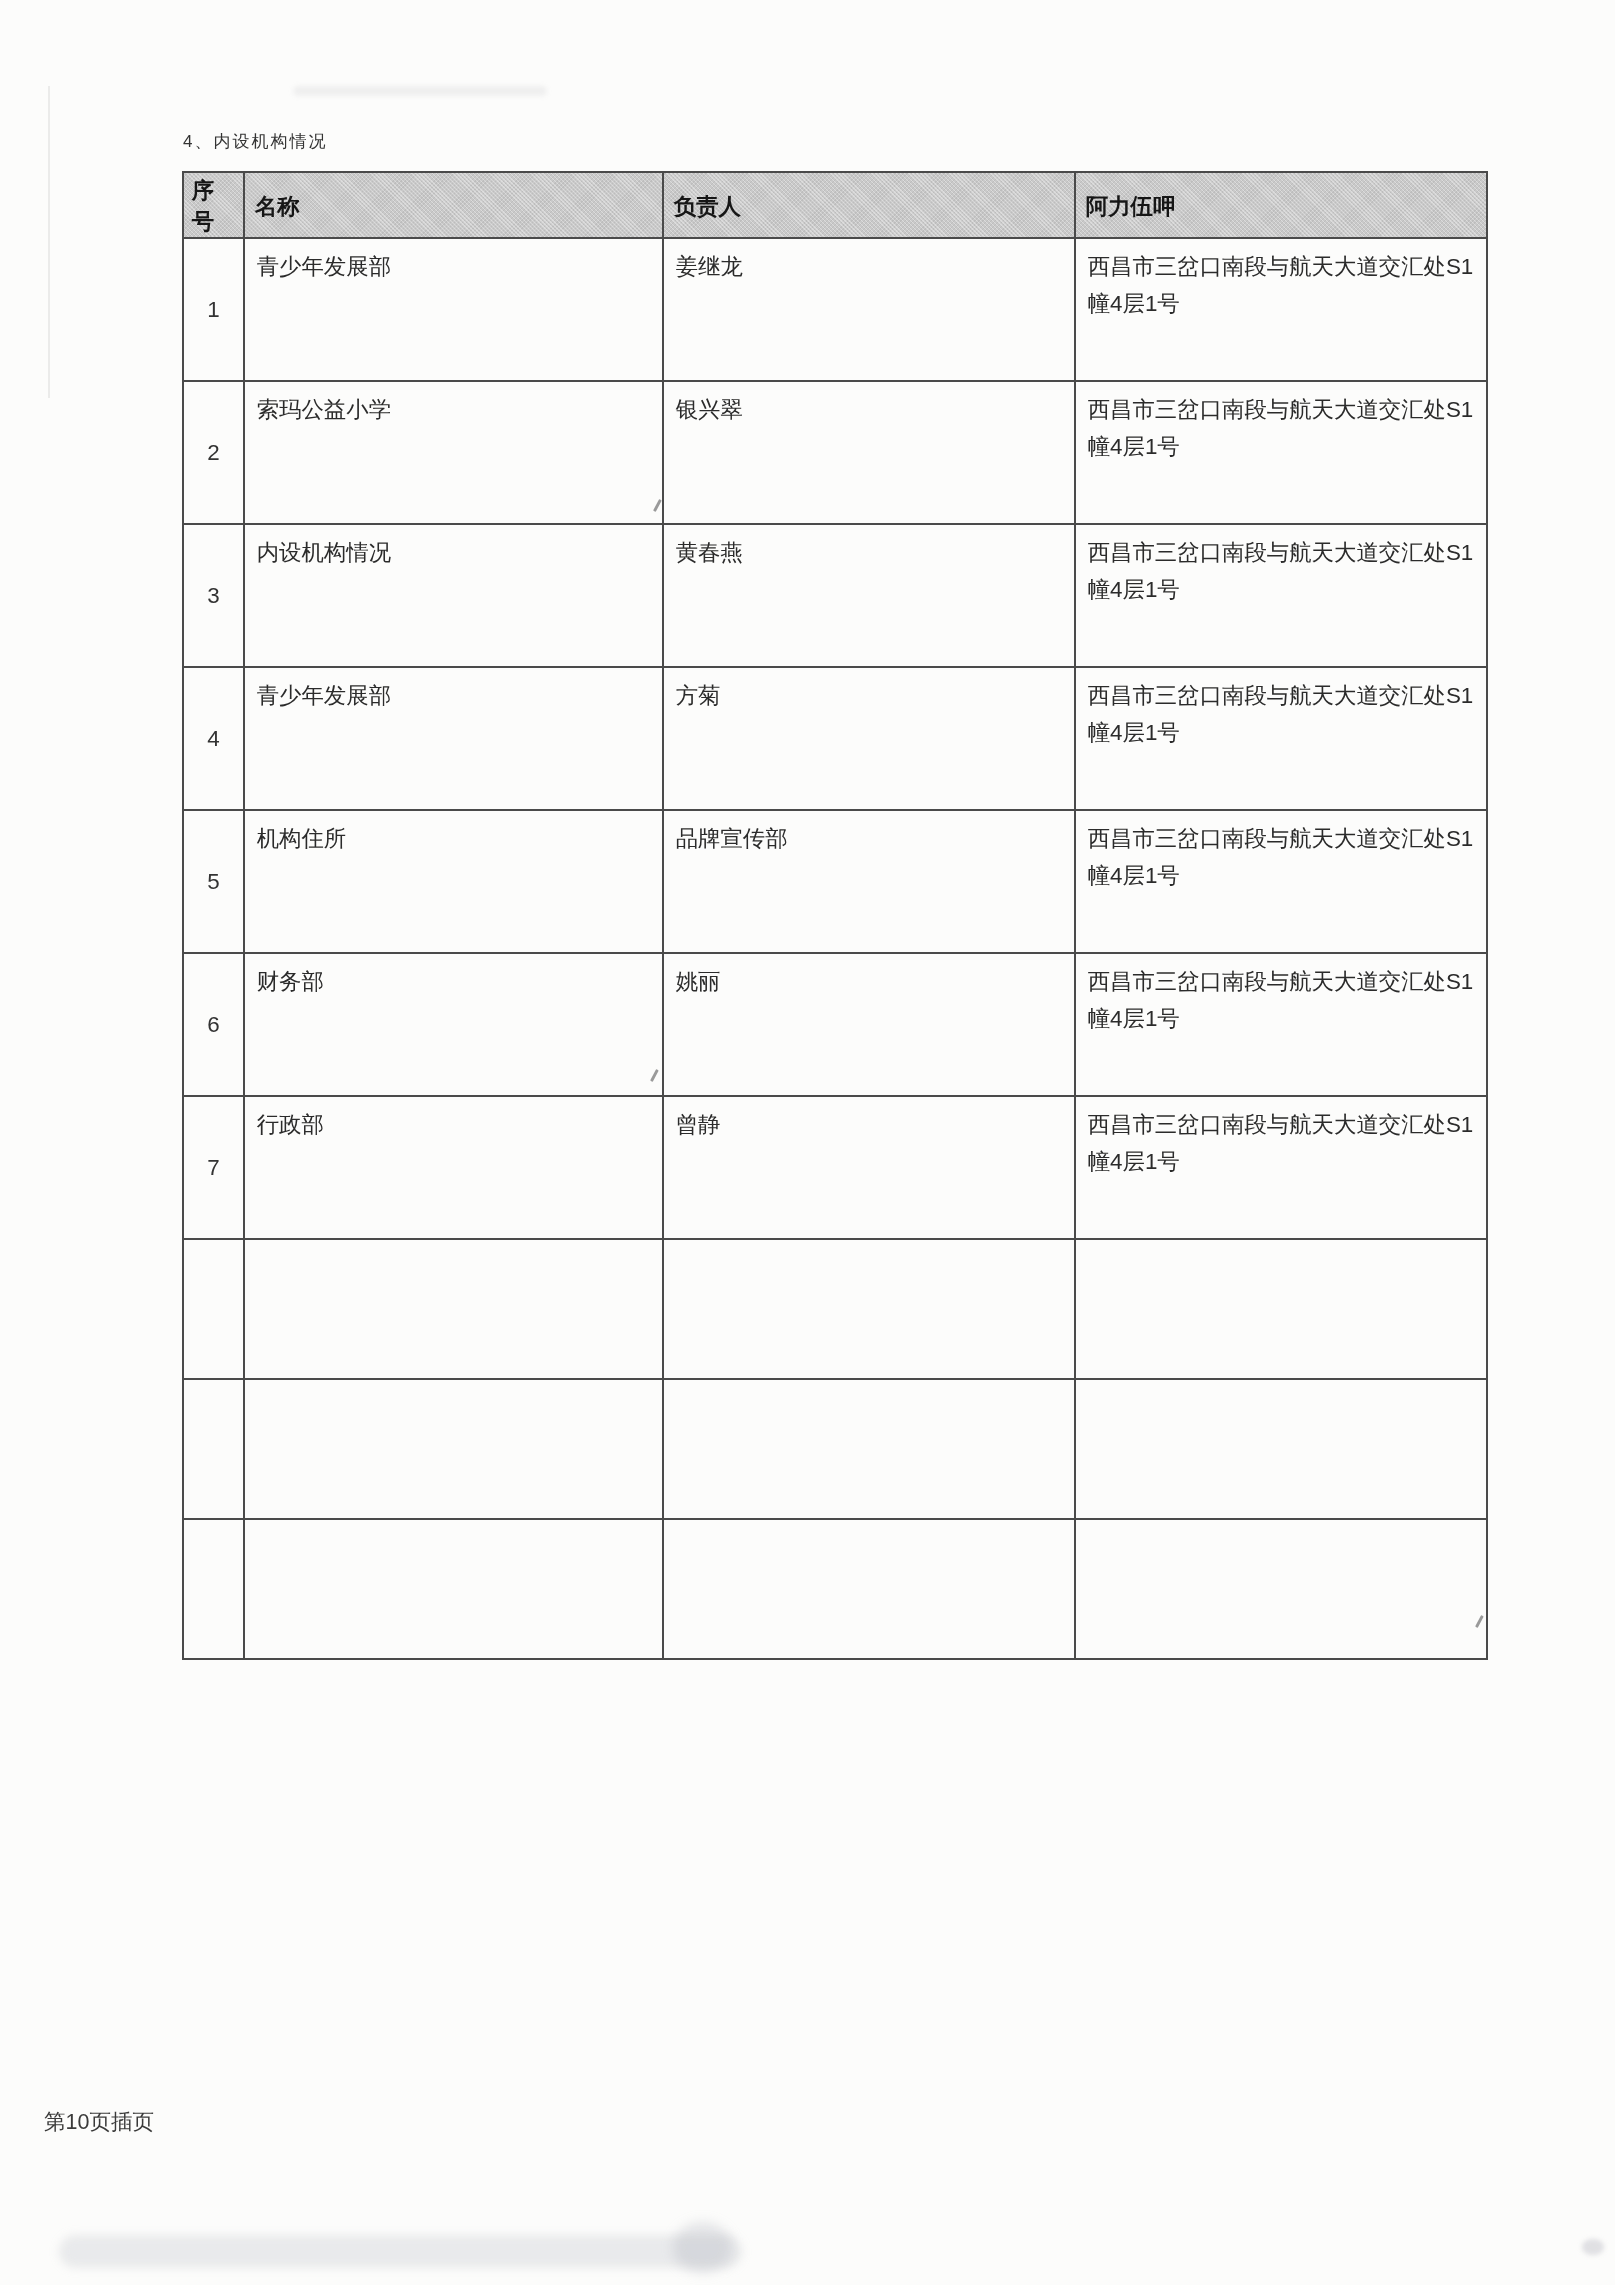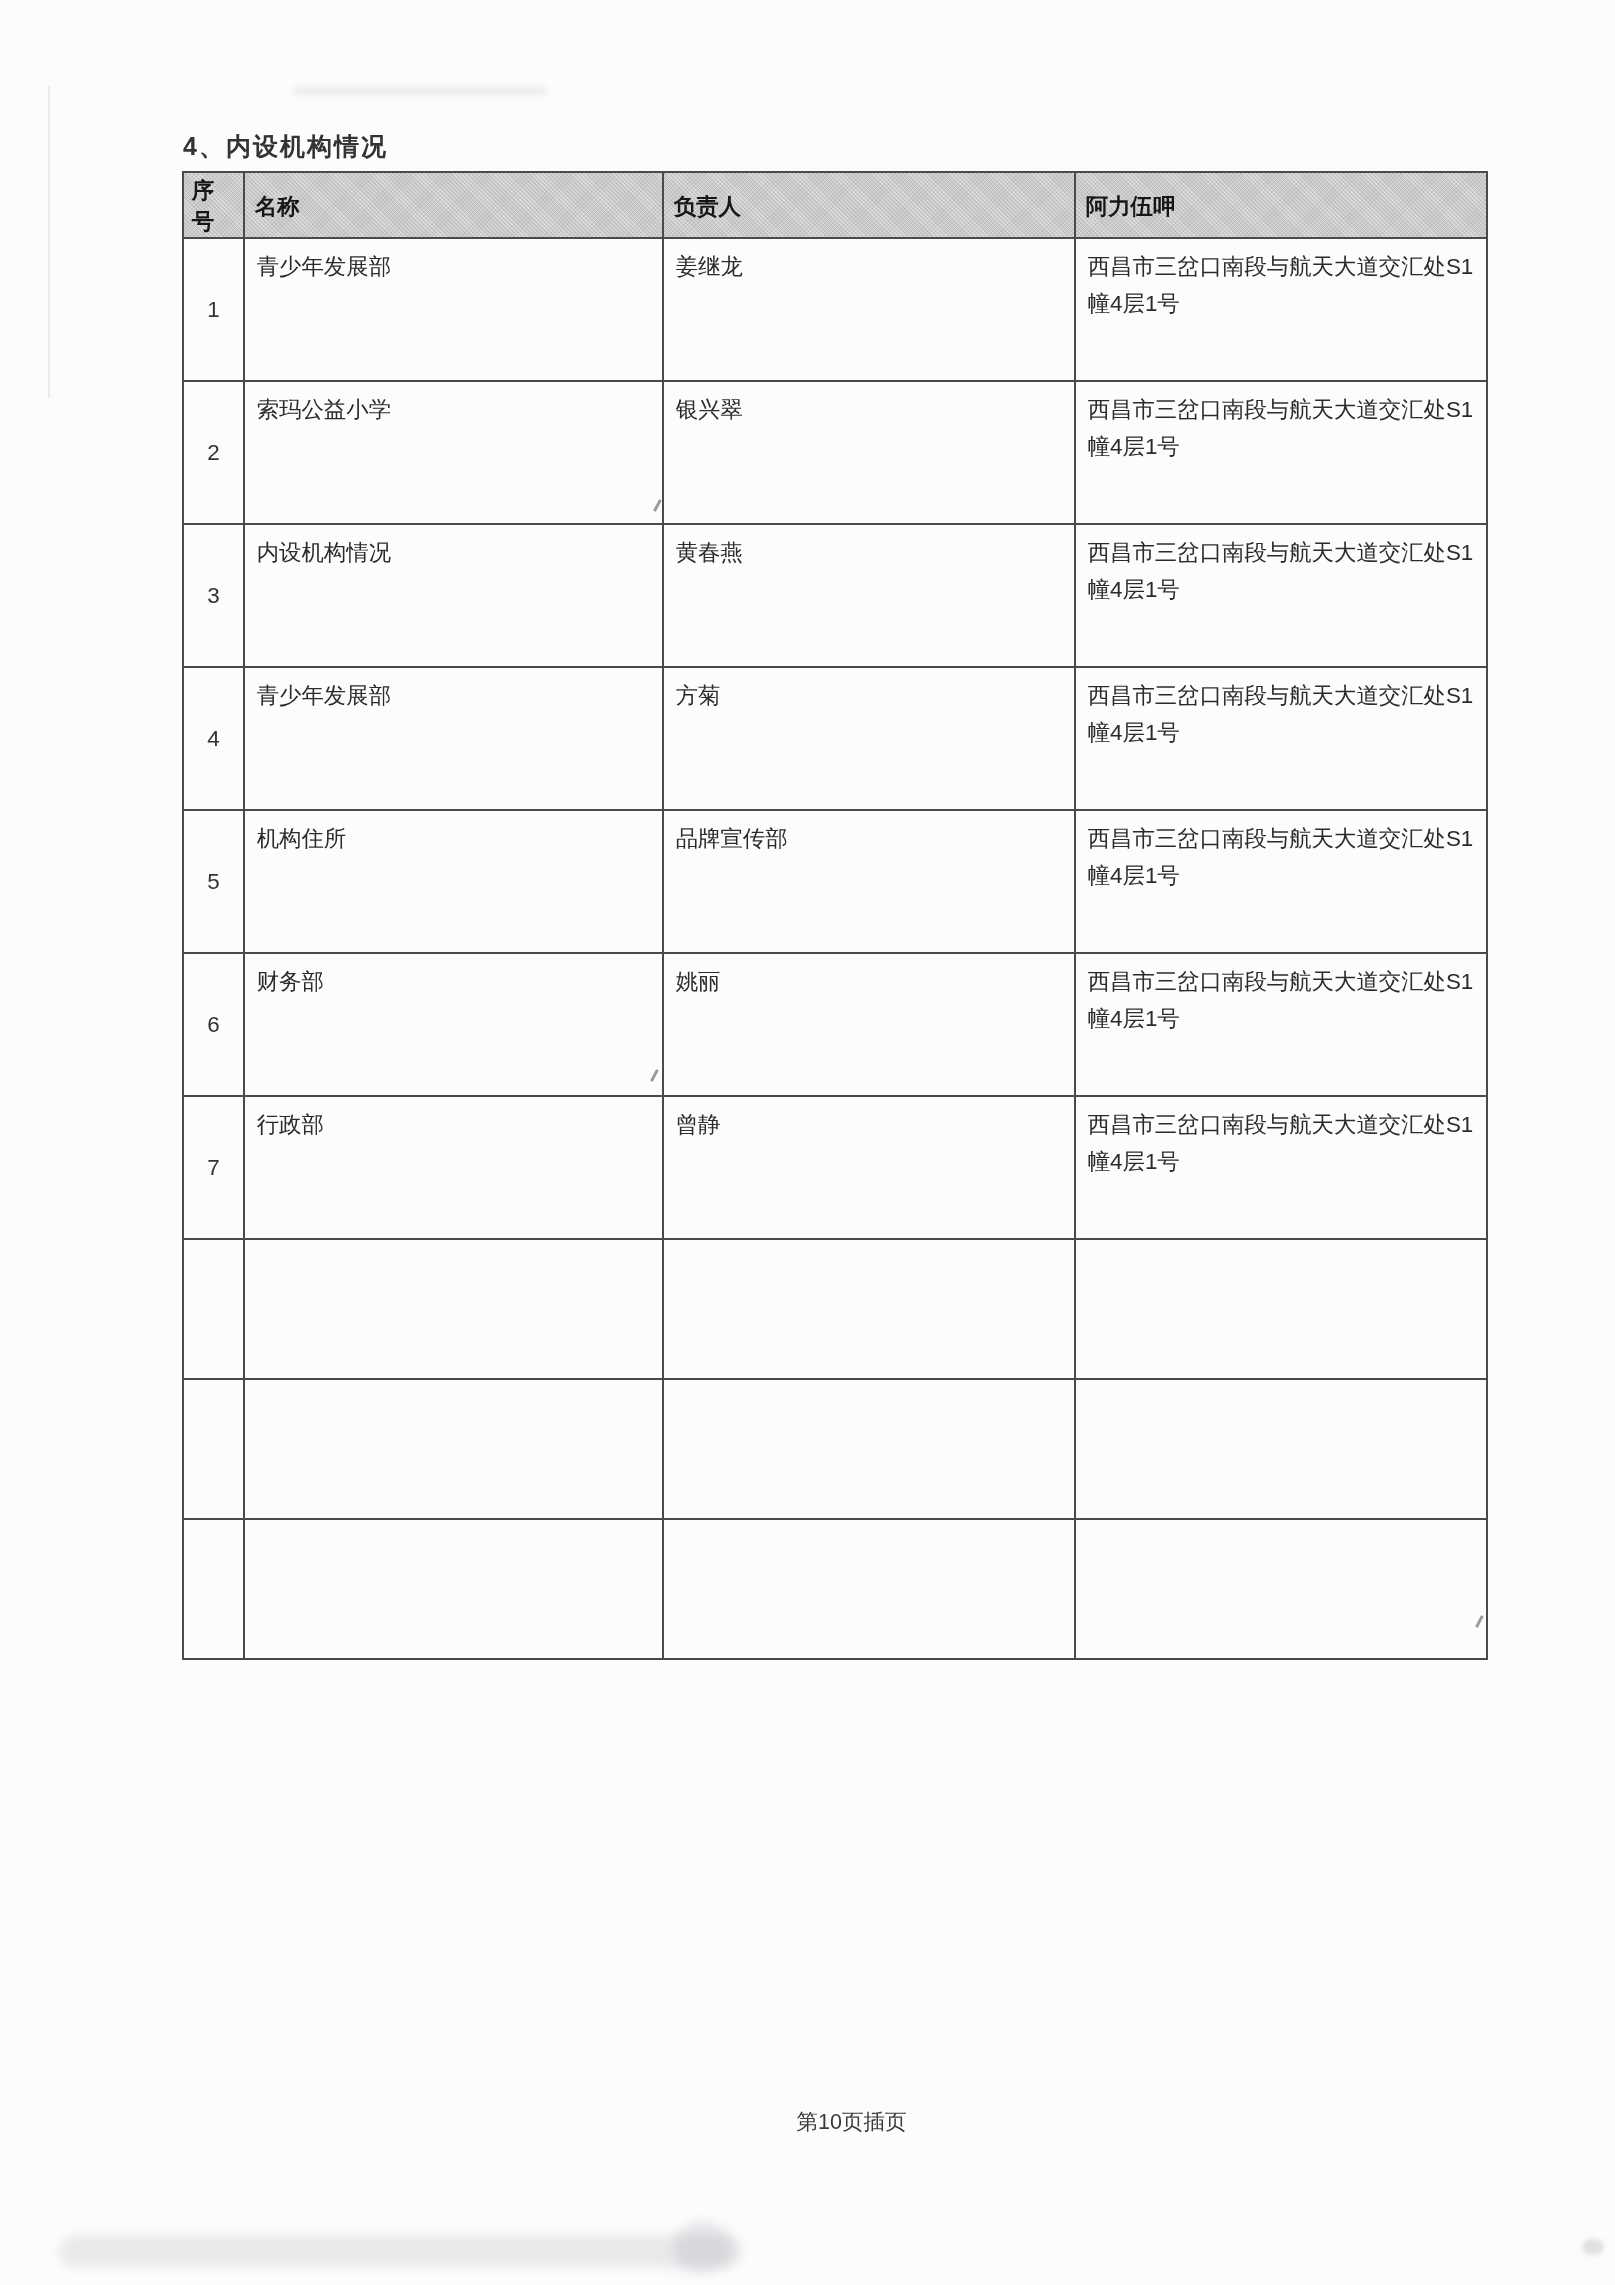--- a/index.html
+++ b/index.html
@@ -14,24 +14,23 @@
     font-family: "Liberation Sans", sans-serif;
     color: #2d2d2d;
     overflow: hidden;
   }
 
   
   .section-title {
     position: absolute;
     left: 183px;
     top: 130px;
-    font-size: 25px;
+    font-size: 17px;
     letter-spacing: 2px;
     color: #333;
-    font-weight: bold;
   }
 
   
   .org-table-wrap {
     position: absolute;
     left: 182px;
     top: 171px;
     width: 1256px;
   }
   table.org-table {
@@ -74,21 +73,21 @@
   }
   tr.r-data  { height: 143px; }
   tr.r-empty { height: 140px; }
 
   
   .page-footer {
     position: absolute;
     left: 0;
     right: 0;
     top: 2107px;
-    text-align: center;
+    text-align: left;
     font-size: 21.5px;
     color: #3a3a3a;
   }
   .page-footer span { position: relative; left: 44px; }
 
   
   .artifact { position: absolute; pointer-events: none; }
   .edge-line {
     left: 48px; top: 86px;
     width: 2px; height: 312px;

